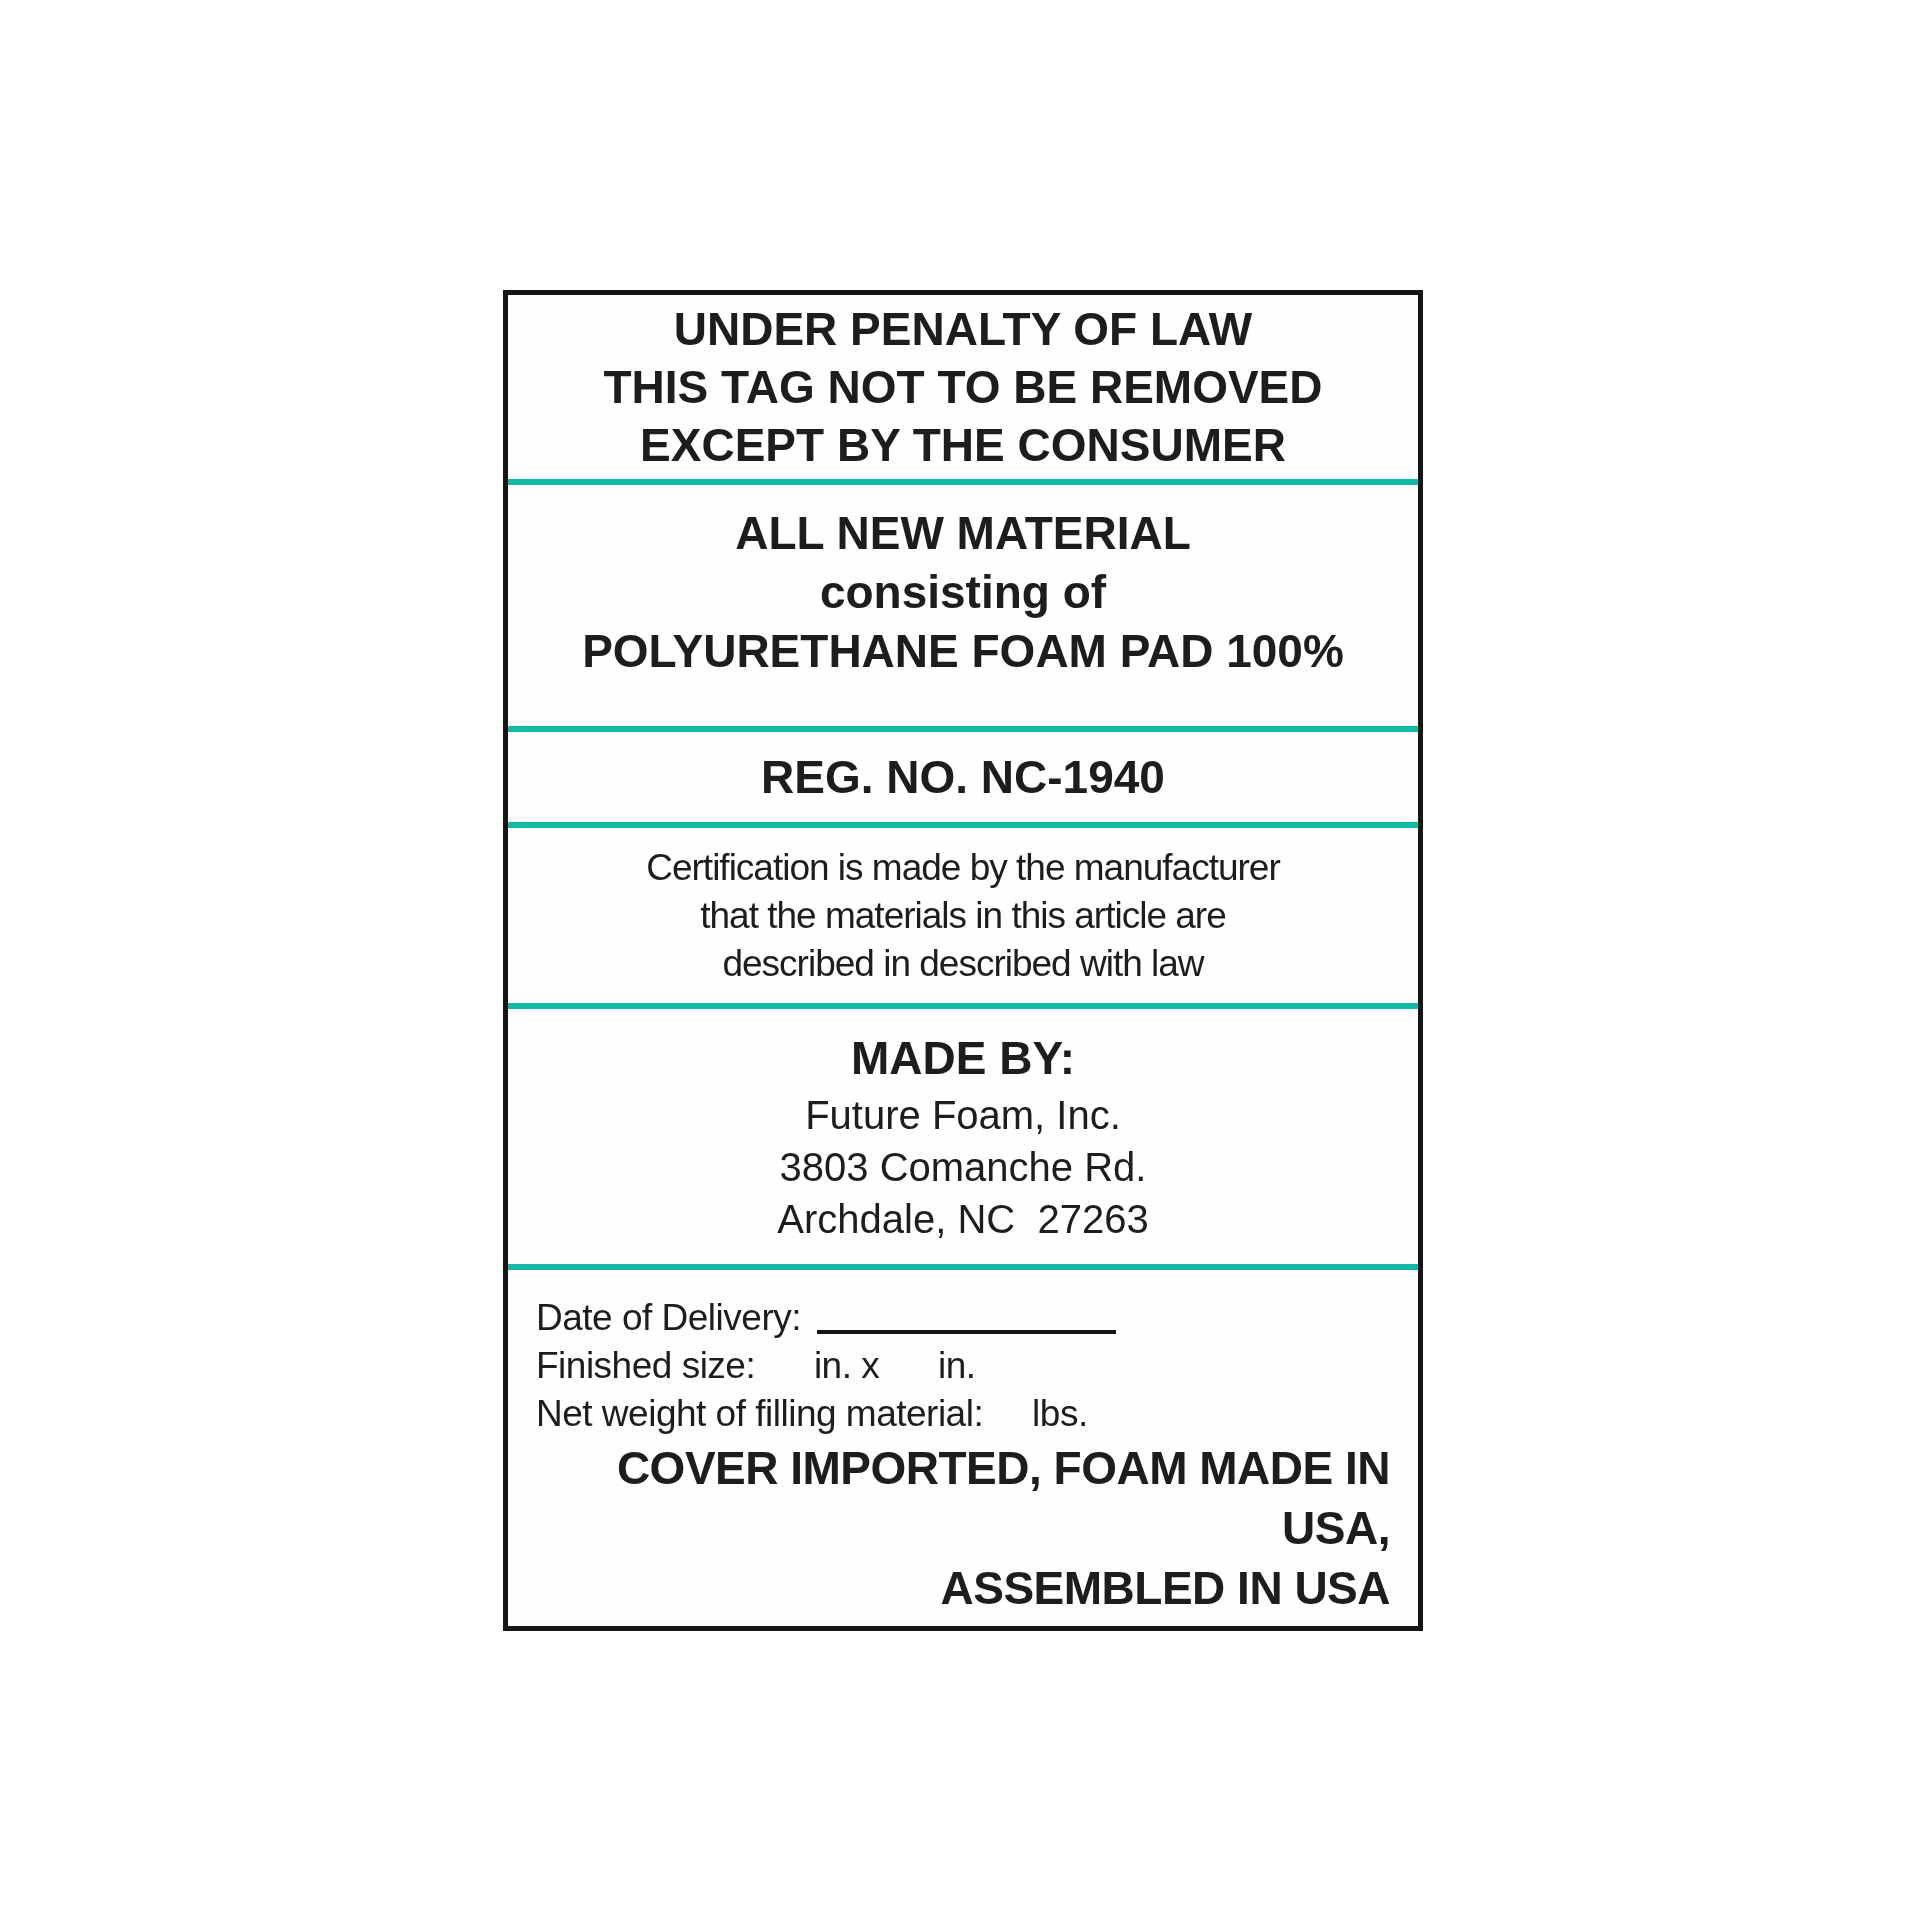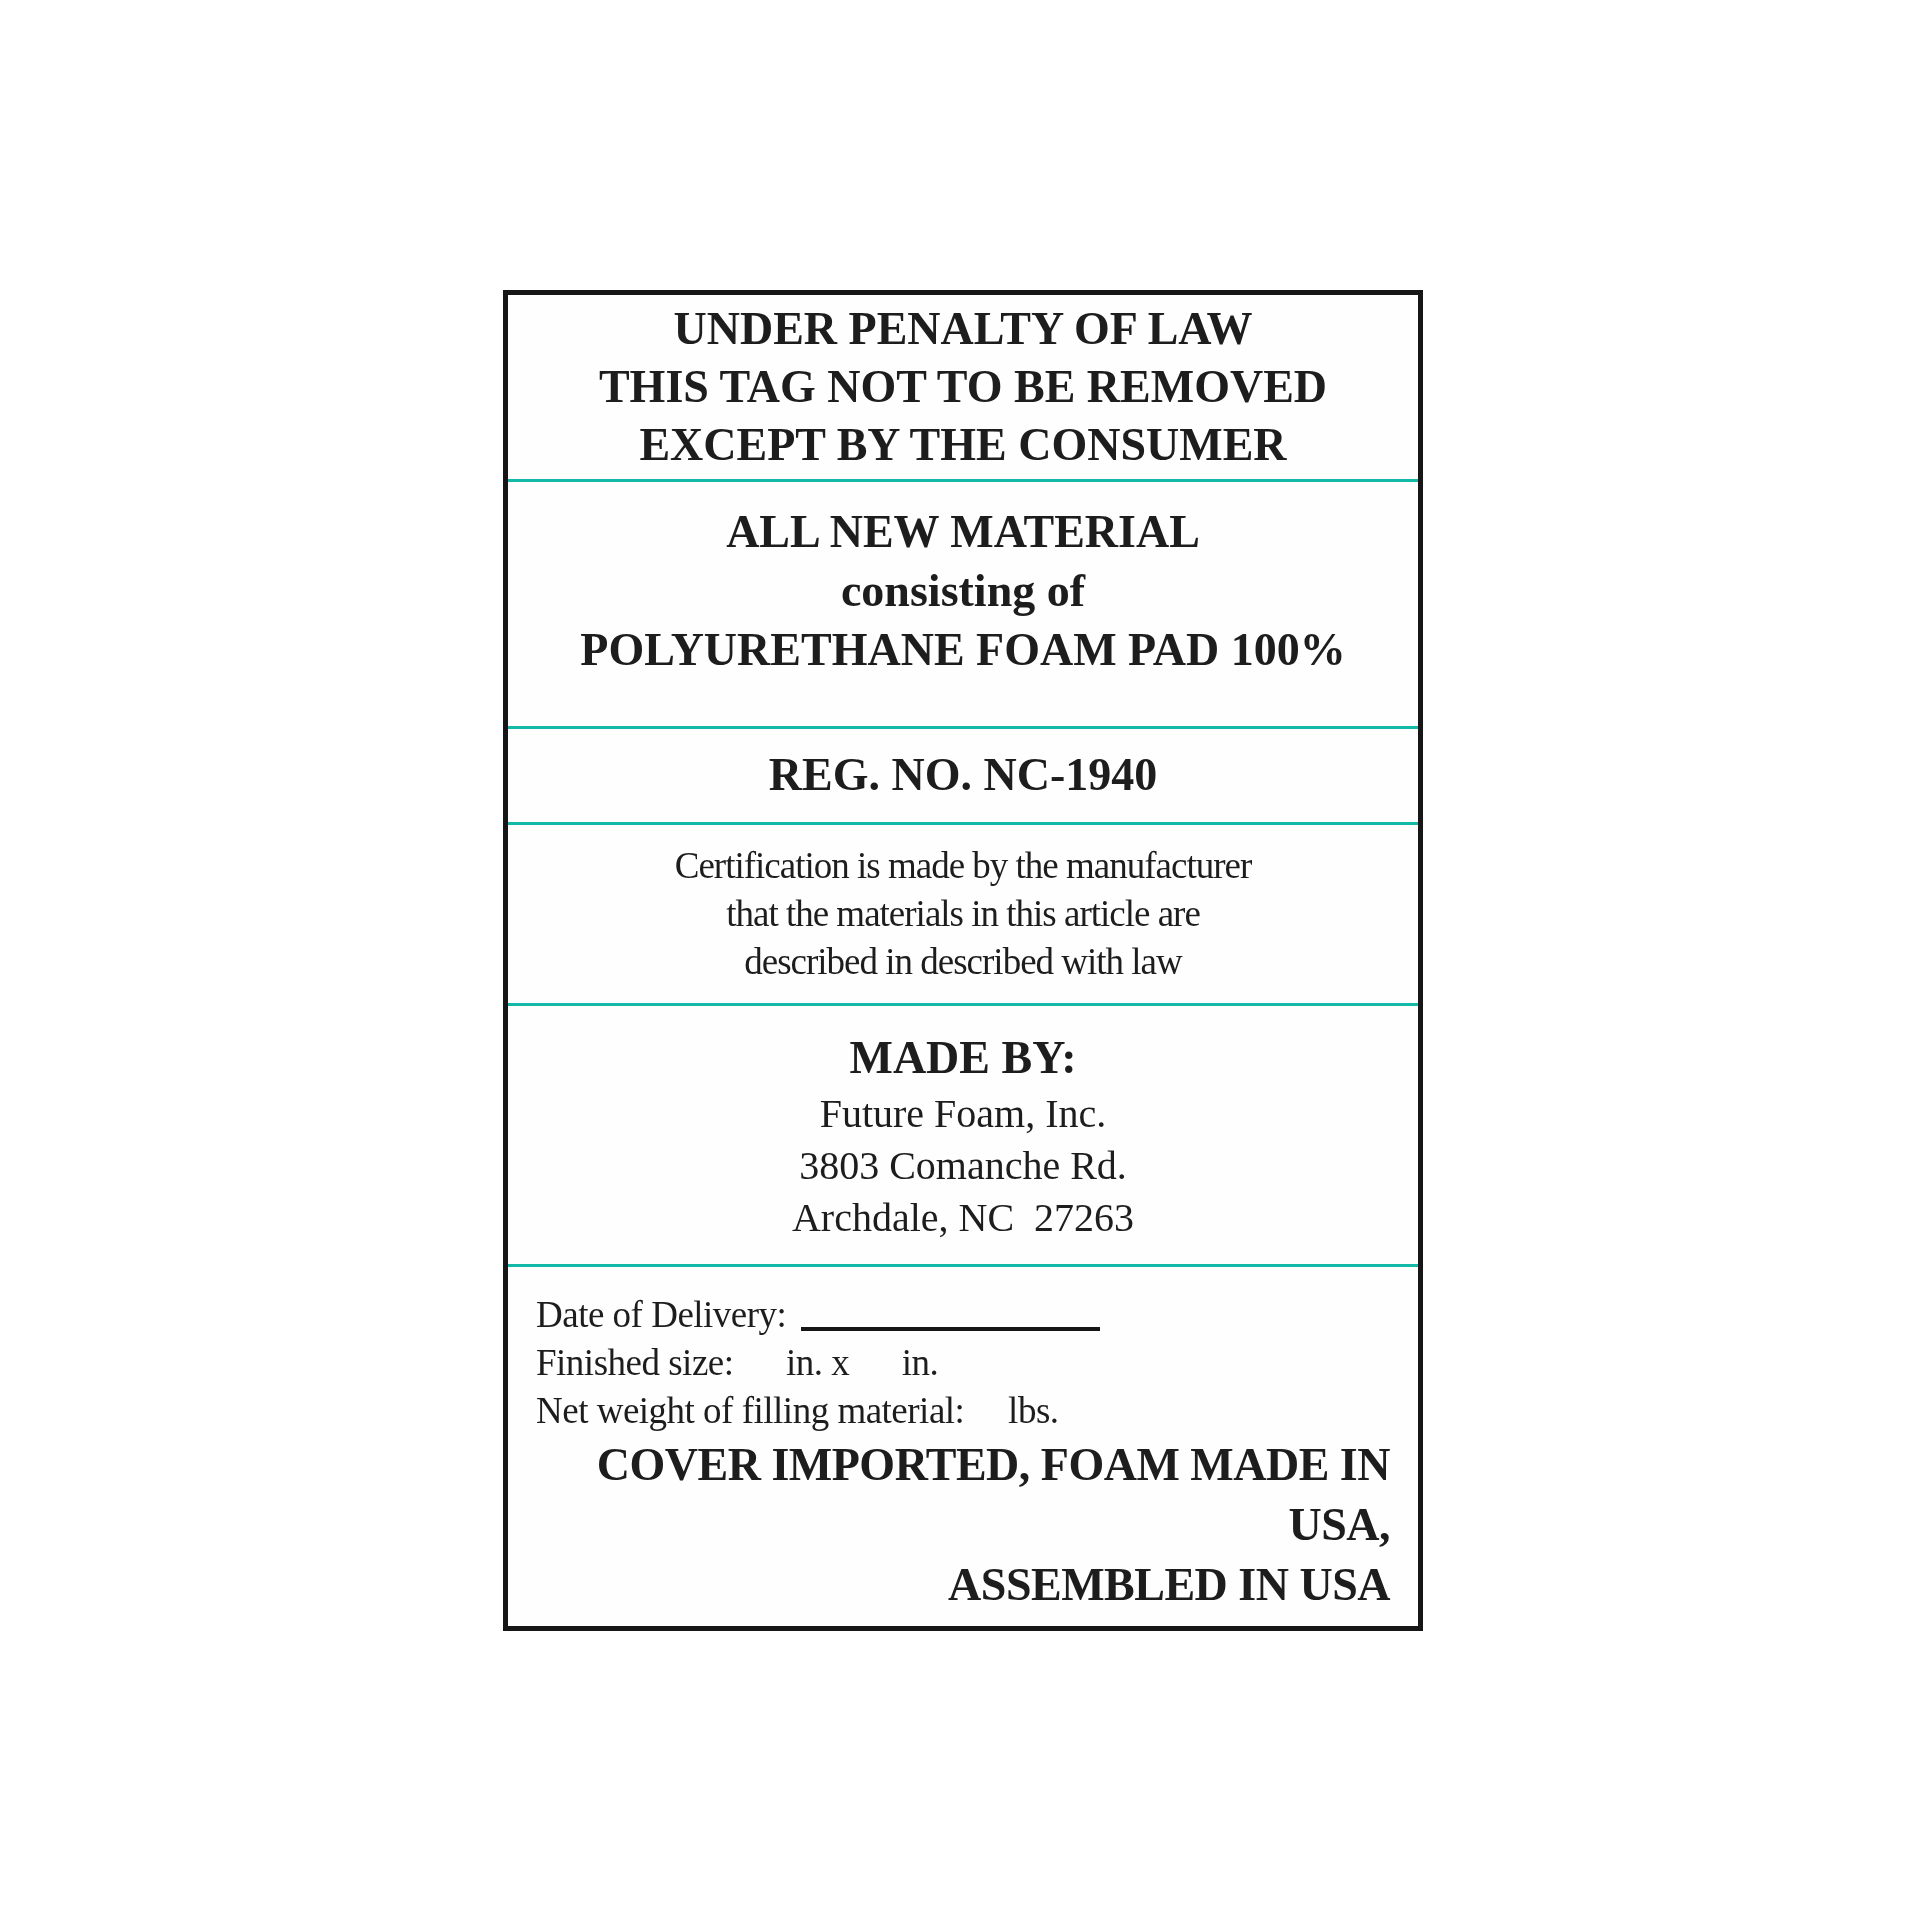--- a/index.html
+++ b/index.html
@@ -1,39 +1,39 @@
 <!DOCTYPE html>
 <html><head>
 <meta charset="utf-8">
 <style>
   html,body{margin:0;padding:0;background:#ffffff;}
   .page{
     position:relative;
     width:1904px;height:1927px;
     background:#ffffff;
-    font-family:Liberation Serif, serif;
+    font-family:Liberation Sans, sans-serif;
     color:#1d1d1d;
     overflow:hidden;
   }
   .tag{
     position:absolute;
     left:503px;top:290px;
     width:920px;height:1341px;
     box-sizing:border-box;
     border:5px solid #161616;
     background:#fefefe;
     display:flex;flex-direction:column;
   }
   .row{
     box-sizing:border-box;
     display:flex;flex-direction:column;
     justify-content:center;
     text-align:center;
   }
-  .row + .row{border-top:3px solid #14b8a6;}
+  .row + .row{border-top:6px solid #14b8a6;}
   .s1{height:189px;}
   .s2{height:227px;}
   .s3{height:99px;margin-top:26px;}
   .s4{height:186px;align-items:center;}
   .s5{height:268px;}
   .s6{height:362px;justify-content:flex-start;text-align:left;padding:24px 0 20px 28px;}
   .h-line{font-weight:bold;font-size:46px;line-height:58px;}
   .s2 .h-line{line-height:59px;}
   .cert-line{font-size:37px;line-height:48px;letter-spacing:-1px;}
   .madeby-heading{font-weight:bold;font-size:46px;line-height:61px;}

